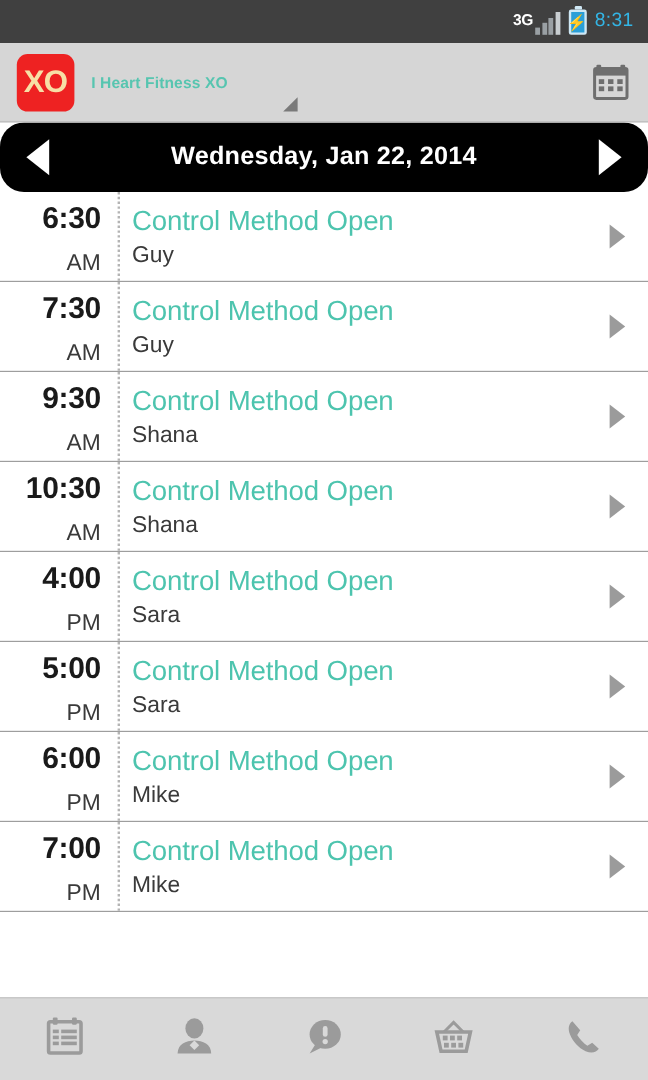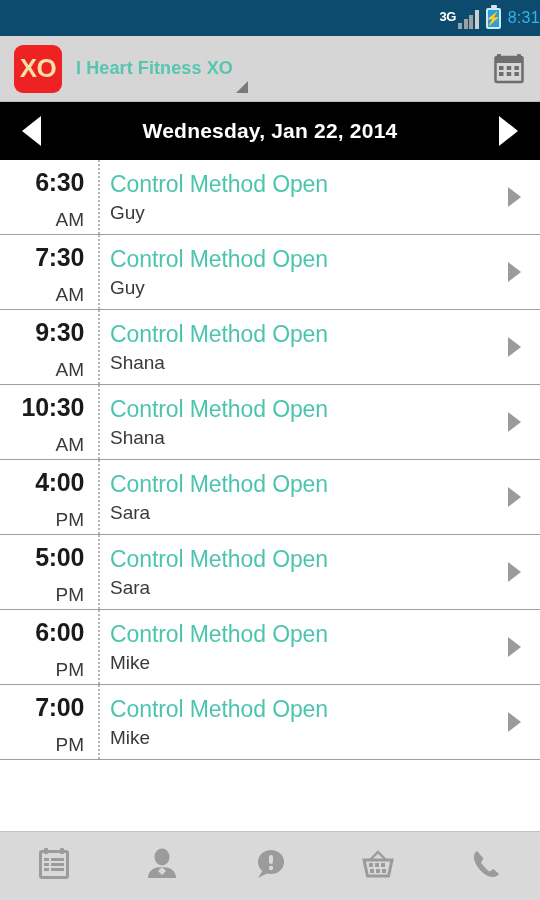--- a/index.html
+++ b/index.html
@@ -5,23 +5,23 @@
   * { margin:0; padding:0; box-sizing:border-box; }
   html, body {
     width:540px; height:900px;
     font-family:"Liberation Sans", sans-serif;
     background:#ffffff;
     overflow:hidden;
   }
 
   
   .statusbar{
-    height:36px; background:#0c4a6e;
+    height:36px; background:#404040;
     display:flex; align-items:center; justify-content:flex-end;
-    padding-right:0; gap:7px;
+    padding-right:12px; gap:7px;
   }
   .sb-net{ display:flex; align-items:flex-end; gap:2px; height:22px; }
   .sb-3g{ color:#ffffff; font-size:13px; font-weight:bold; line-height:1;
           position:relative; top:-6px; letter-spacing:-0.3px; }
   .bars{ display:flex; align-items:flex-end; gap:1.5px; height:19px; }
   .bars i{ display:block; width:4px; background:#9aa0a4; }
   .bars i:nth-child(1){ height:6px; }
   .bars i:nth-child(2){ height:10px; }
   .bars i:nth-child(3){ height:14px; }
   .bars i:nth-child(4){ height:19px; background:#c9ced1; }
@@ -41,35 +41,36 @@
     display:flex; align-items:center; padding:0 14px;
     position:relative;
   }
   .logo{
     width:48px; height:48px; border-radius:9px; background:#ee2222;
     display:flex; align-items:center; justify-content:center;
     color:#f7dfa6; font-size:26px; font-weight:bold; letter-spacing:-0.5px;
     flex:none;
   }
   .app-title{
-    margin-left:14px; color:#57c5b0; font-size:18px; font-weight:bold;
+    margin-left:14px; color:#57c5b0; font-size:13px; font-weight:bold;
     letter-spacing:0.1px;
   }
   .spinner-caret{
     position:absolute; left:236px; bottom:8px;
     width:0; height:0; border-left:12px solid transparent;
     border-bottom:12px solid #7a7a7a;
   }
   .cal-icon{ margin-left:auto; width:34px; height:34px; position:relative; }
 
   
   .datenav{
     height:58px; background:#000000;
     display:flex; align-items:center; justify-content:space-between;
     padding:0 14px;
+    border-radius:20px;
   }
   .nav-arrow{ width:34px; height:34px; display:flex; align-items:center; justify-content:center; }
   .tri-left{ width:0;height:0; border-top:15px solid transparent;
              border-bottom:15px solid transparent; border-right:19px solid #ffffff; }
   .tri-right{ width:0;height:0; border-top:15px solid transparent;
               border-bottom:15px solid transparent; border-left:19px solid #ffffff; }
   .date-label{ color:#ffffff; font-size:21px; font-weight:bold; letter-spacing:0.2px; }
 
   
   .list{ background:#ffffff; }

